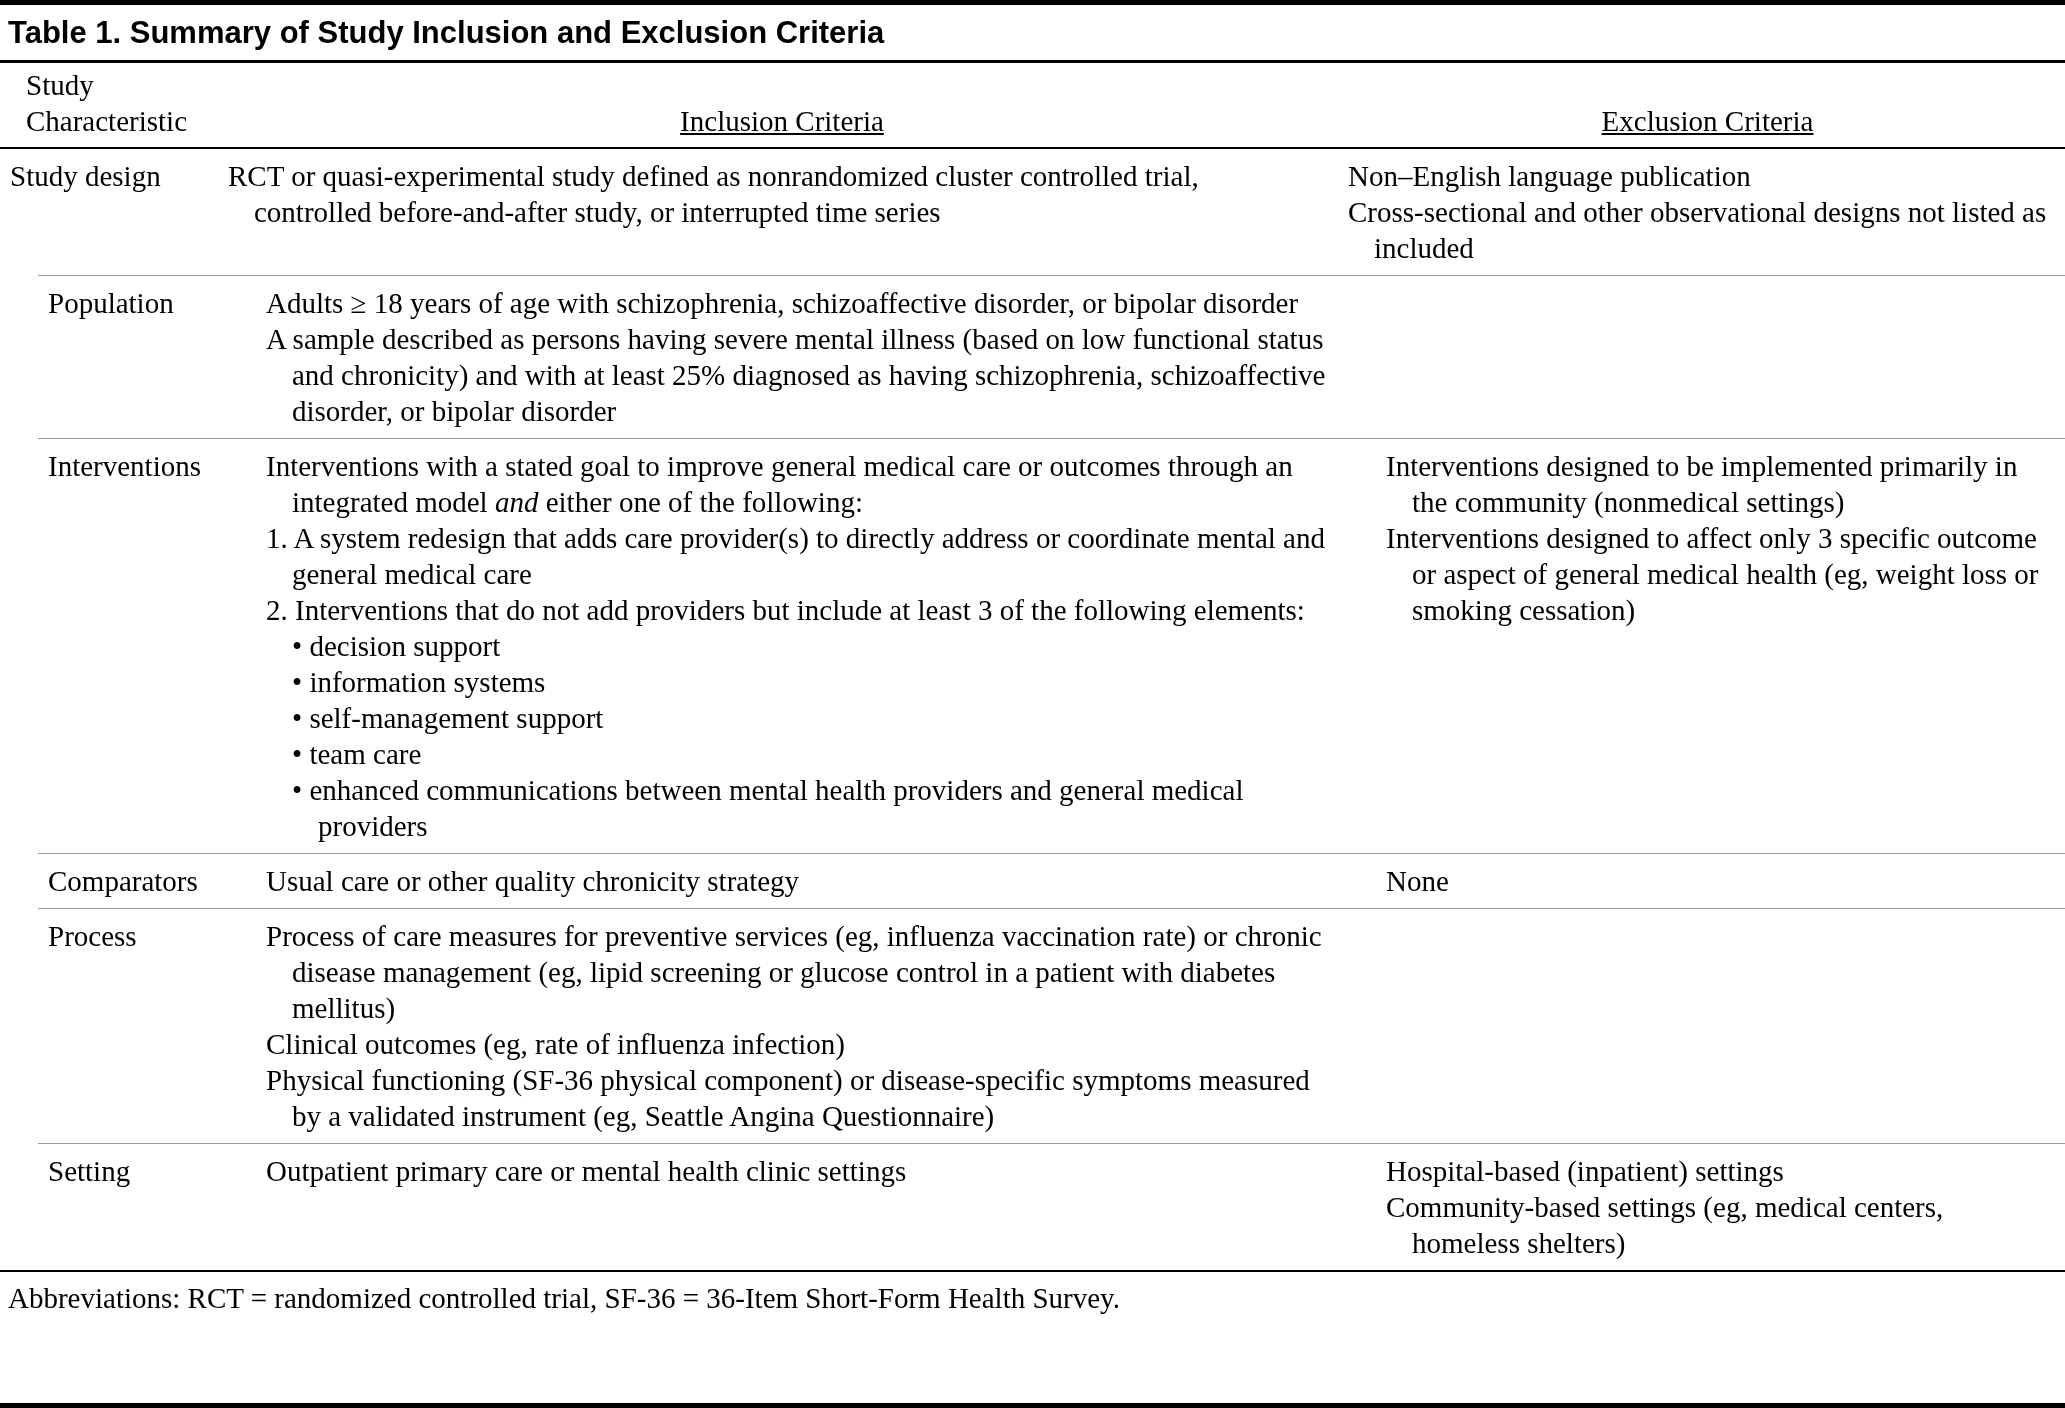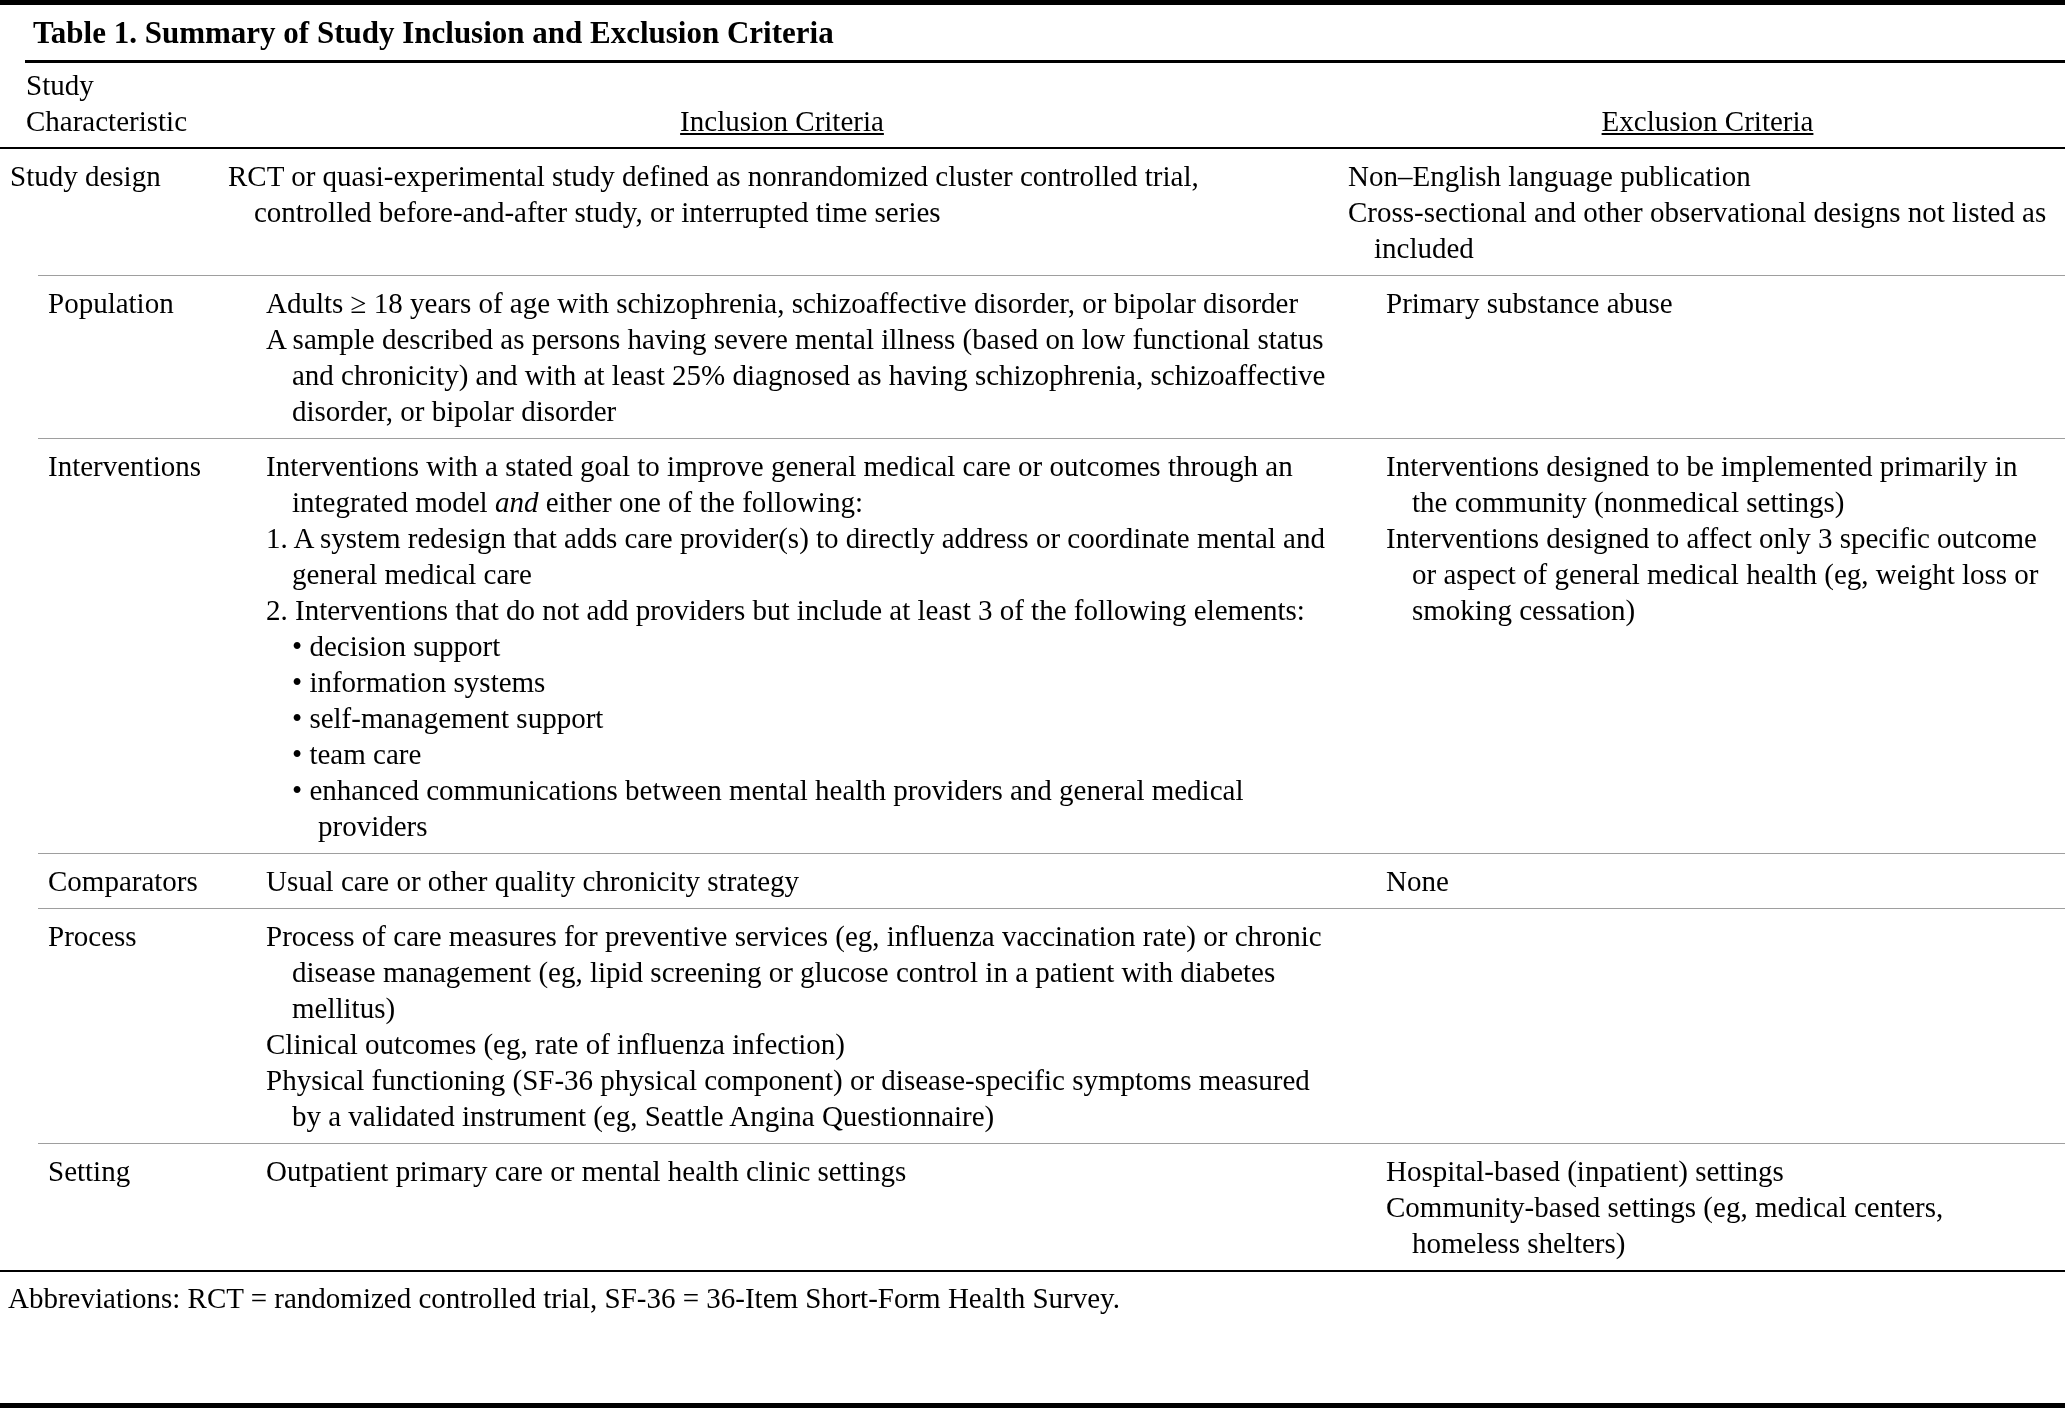--- a/index.html
+++ b/index.html
@@ -9,27 +9,26 @@
     min-height: 1408px;
     background: #ffffff;
     color: #000000;
     font-family: "Liberation Serif", serif;
     font-size: 29px;
     line-height: 36px;
     border-top: 5px solid #000;
     border-bottom: 5px solid #000;
   }
   .title {
-    font-family: Liberation Serif, serif;
+    font-family: Liberation Sans, sans-serif;
     font-weight: 700;
     font-size: 31px;
     line-height: 40px;
     padding: 8px 10px 7px 8px;
     border-bottom: 3px solid #000;
-    margin-left: 25px;
   }
   .row {
     display: grid;
     grid-template-columns: 228px 1120px 1fr;
     padding: 9px 0;
   }
   .header-row {
     border-bottom: 2px solid #000;
     align-items: end;
     padding: 4px 0 8px 16px;
@@ -72,23 +71,20 @@
         <p class="hang">Non–English language publication</p>
         <p class="hang">Cross-sectional and other observational designs not listed as included</p>
       </div>
     </div>
 
     <div class="row">
       <div class="c1">Population</div>
       <div class="c2">
         <p class="hang">Adults ≥ 18 years of age with schizophrenia, schizoaffective disorder, or bipolar disorder</p>
         <p class="hang">A sample described as persons having severe mental illness (based on low functional status and chronicity) and with at least 25% diagnosed as having schizophrenia, schizoaffective disorder, or bipolar disorder</p>
-      </div>
-      <div class="c3">
-        <p class="hang">Primary substance abuse</p>
       </div>
     </div>
 
     <div class="row">
       <div class="c1">Interventions</div>
       <div class="c2">
         <p class="hang"><span>Interventions with a stated goal to improve general medical care or outcomes through an integrated model </span><span class="it">and</span><span> either one of the following:</span></p>
         <p class="hang">1. A system redesign that adds care provider(s) to directly address or coordinate mental and general medical care</p>
         <p class="hang">2. Interventions that do not add providers but include at least 3 of the following elements:</p>
         <p class="hang indent1">• decision support</p>

